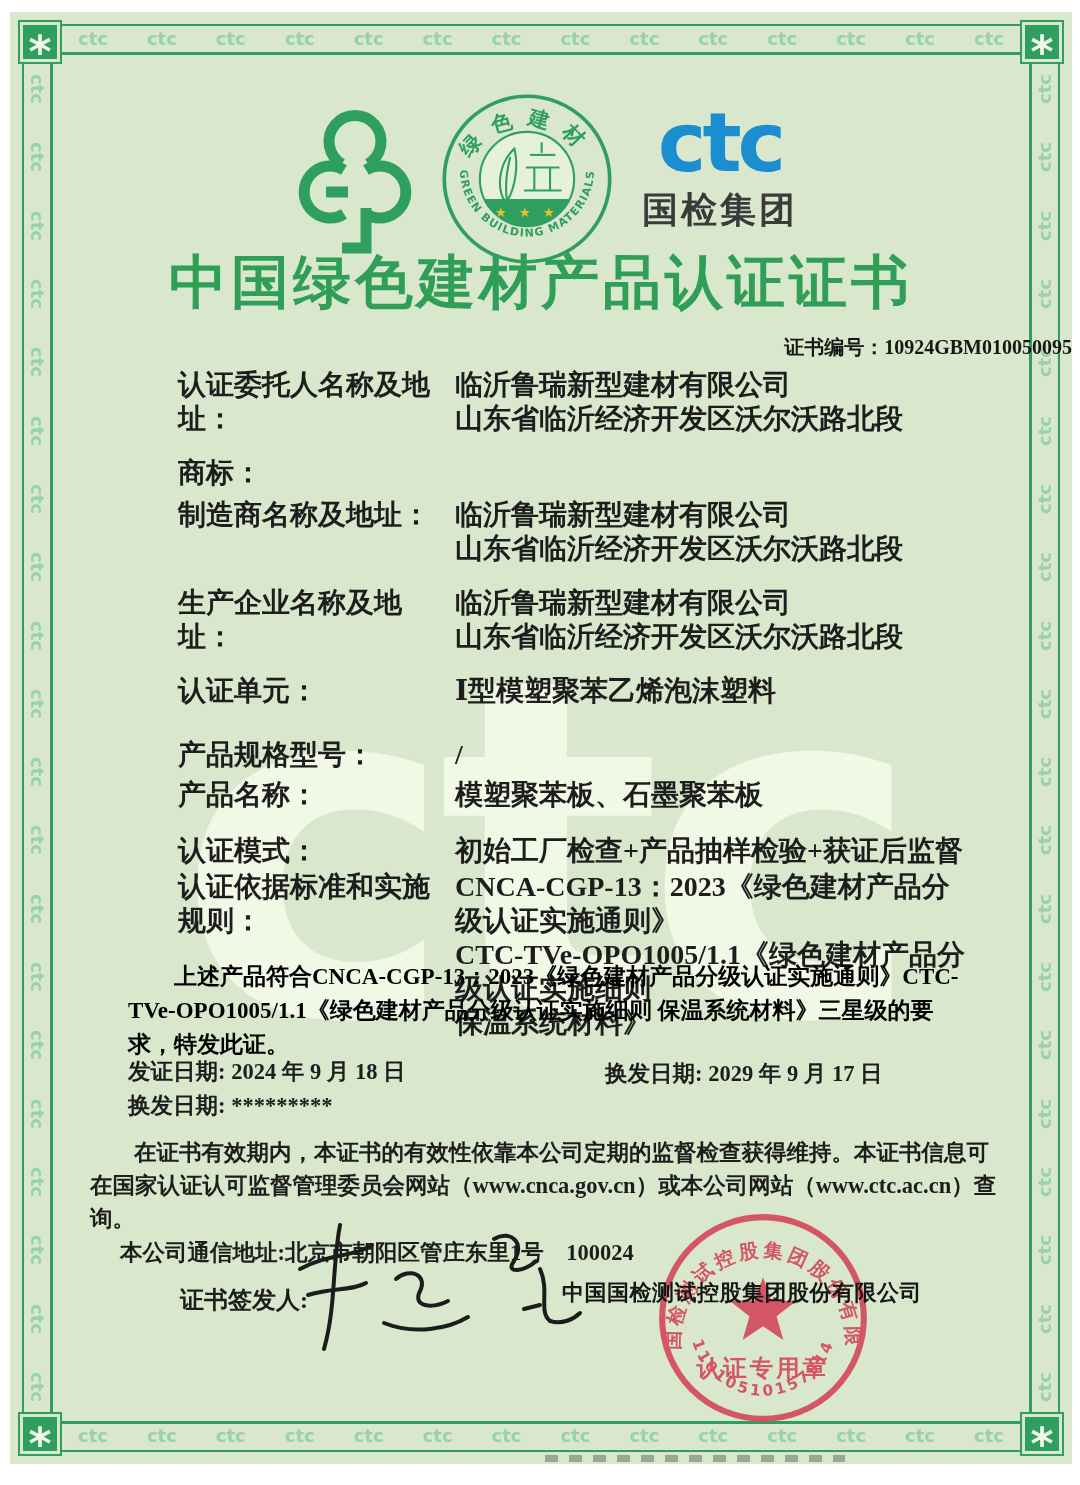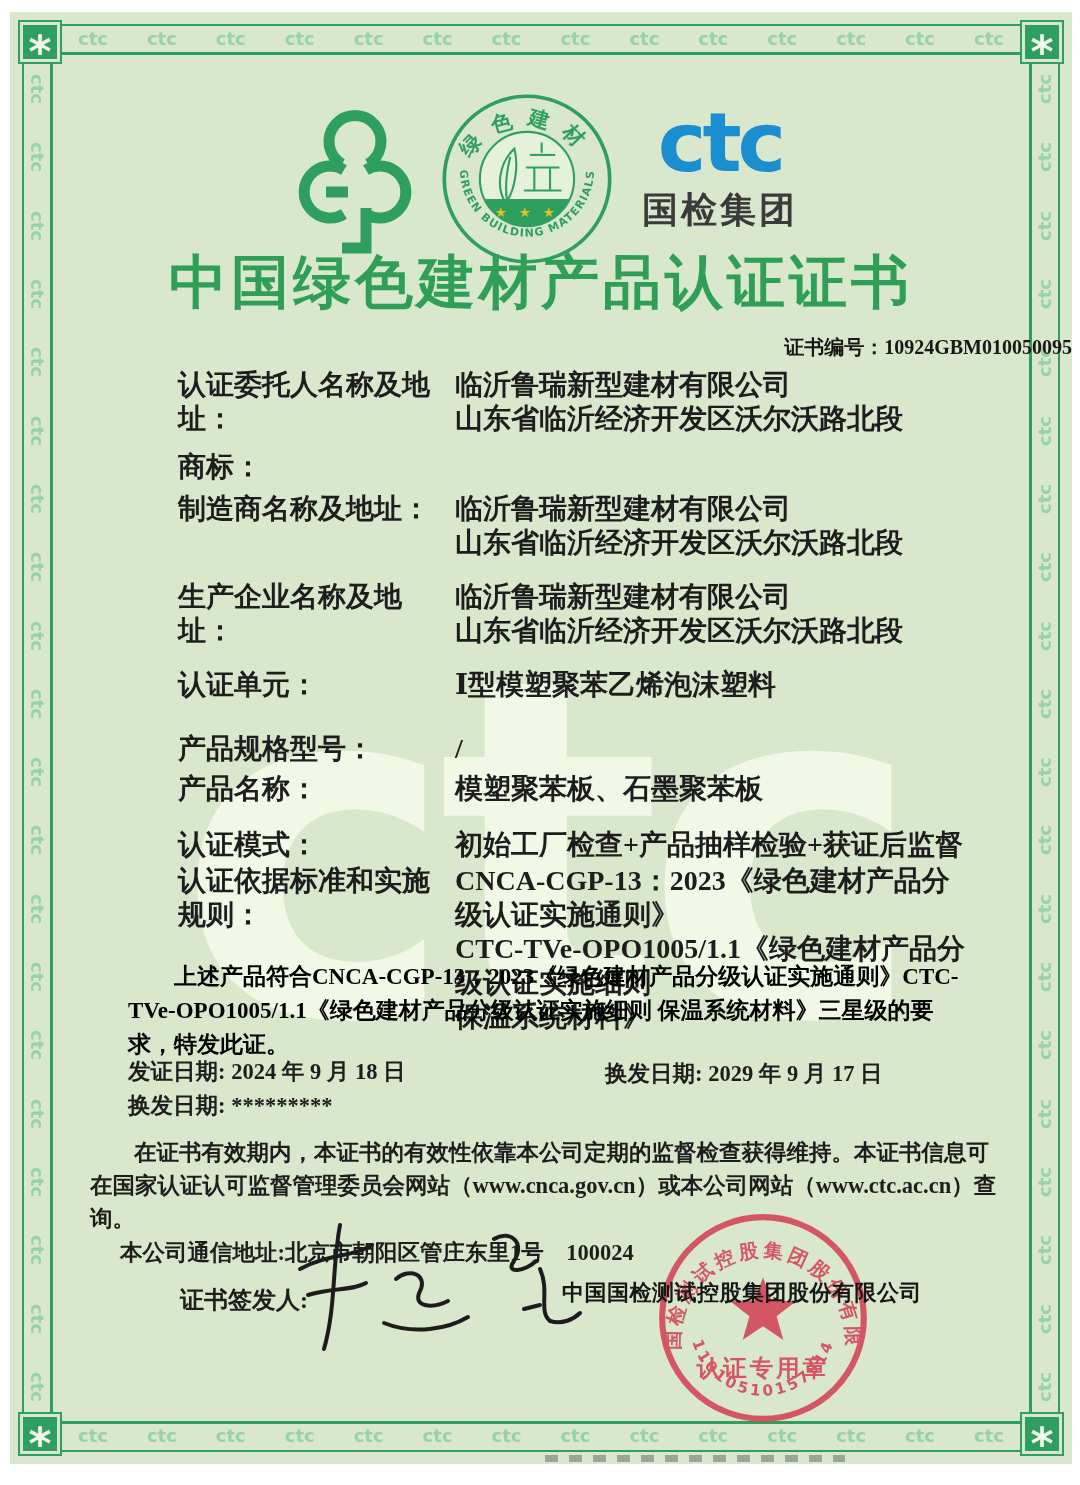--- a/index.html
+++ b/index.html
@@ -72,21 +72,21 @@
   }
   .certno{
     position:absolute;top:322px;left:0;right:0;text-align:right;z-index:2;
     font-size:20px;font-weight:700;color:#171717;
   }
   
   .fields{position:absolute;top:356px;left:158px;right:104px;z-index:2;color:#1d1d1d;}
   .field{display:flex;font-size:28px;line-height:34px;font-weight:700;}
   .flabel{flex:none;width:287px;padding-left:10px;box-sizing:border-box;}
   .fvalue{flex:1;}
-  .f1{margin-top:14px;}
+  .f1{margin-top:20px;}
   .f2{margin-top:8px;}
   .f3{margin-top:20px;}
   .f4{margin-top:20px;}
   .f5{margin-top:6px;}
   .f6{margin-top:30px;}
   .f7{margin-top:22px;}
   .f8{margin-top:2px;}
   
   .statement{
     position:absolute;top:948px;left:118px;right:112px;z-index:2;

